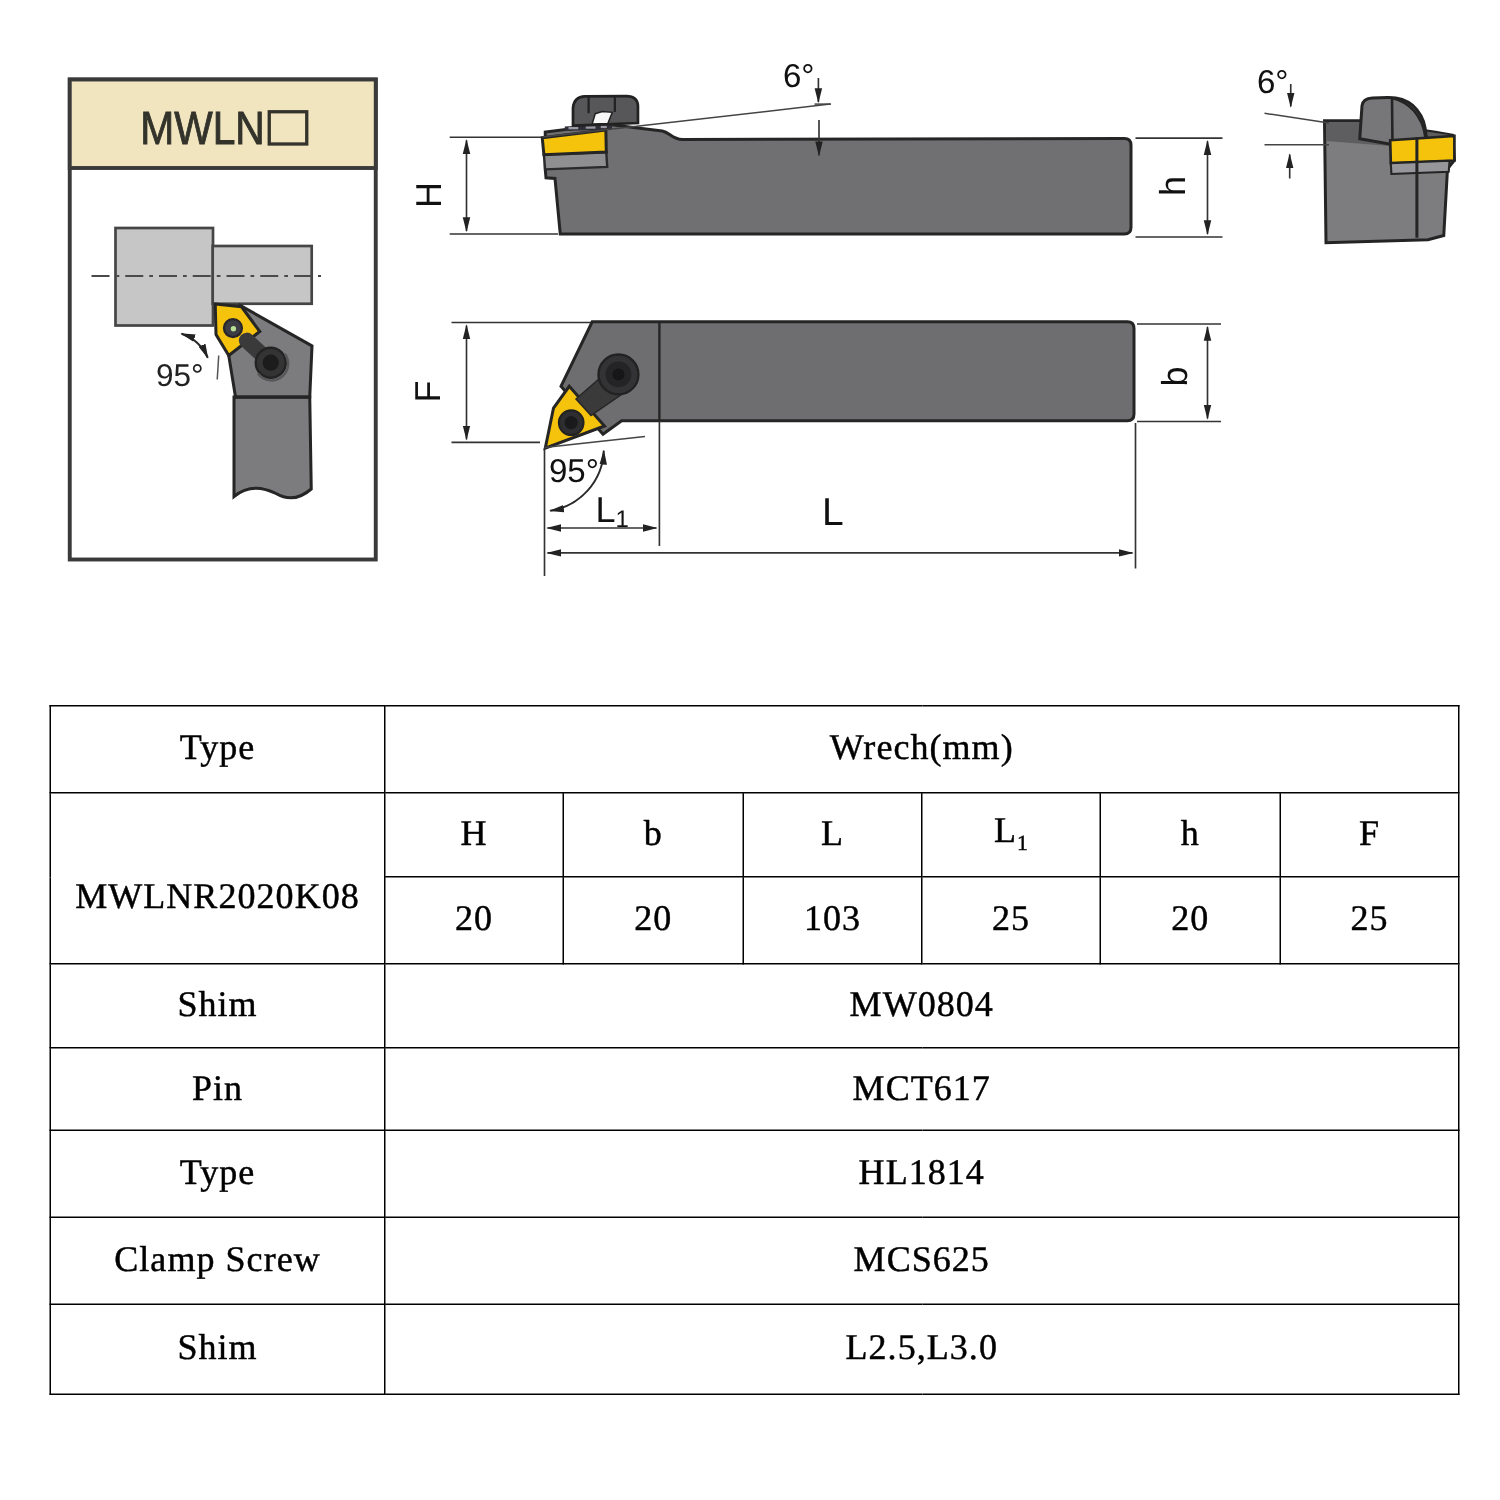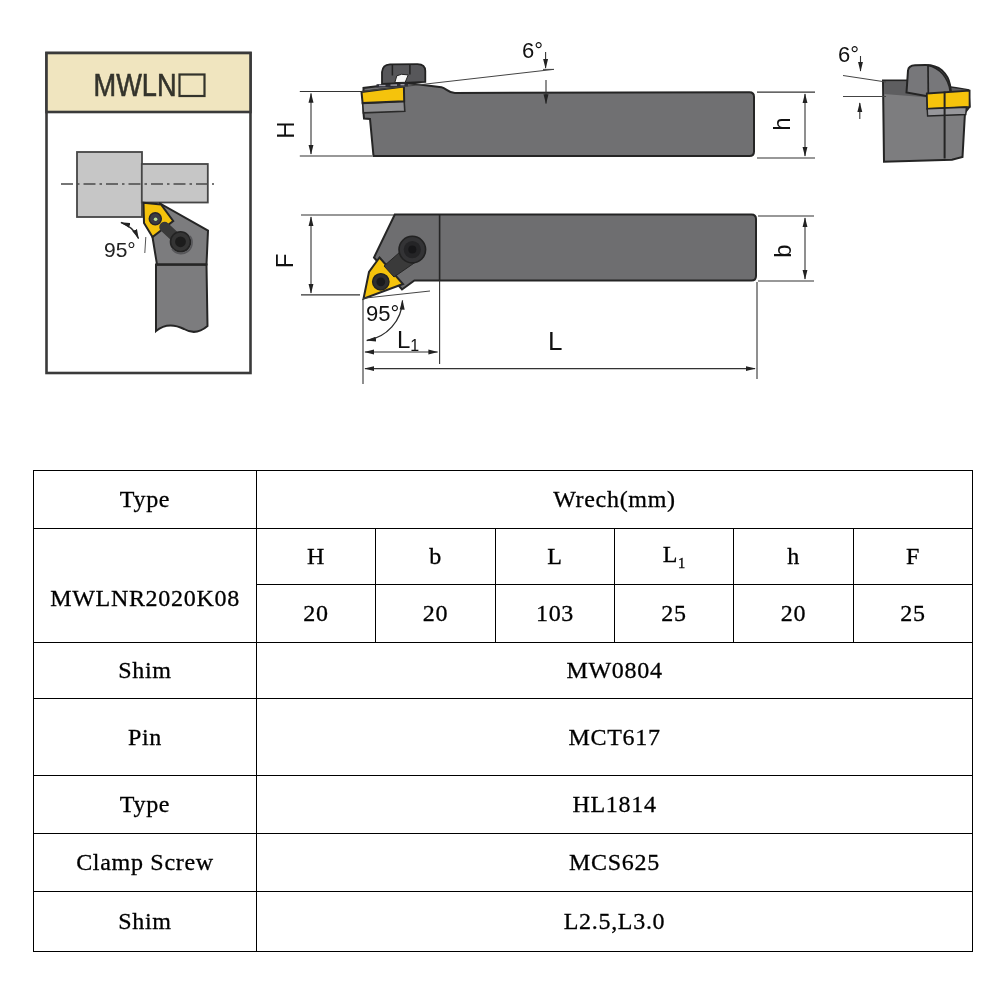--- a/index.html
+++ b/index.html
@@ -42,21 +42,21 @@
           <td>20</td>
           <td>103</td>
           <td>25</td>
           <td>20</td>
           <td>25</td>
         </tr>
   <tr style="height:56px">
           <td>Shim</td>
           <td colspan="6">MW0804</td>
         </tr>
-  <tr style="height:77px">
+  <tr style="height:55px">
           <td>Pin</td>
           <td colspan="6">MCT617</td>
         </tr>
   <tr style="height:58px">
           <td>Type</td>
           <td colspan="6">HL1814</td>
         </tr>
   <tr style="height:58px">
           <td>Clamp Screw</td>
           <td colspan="6">MCS625</td>

